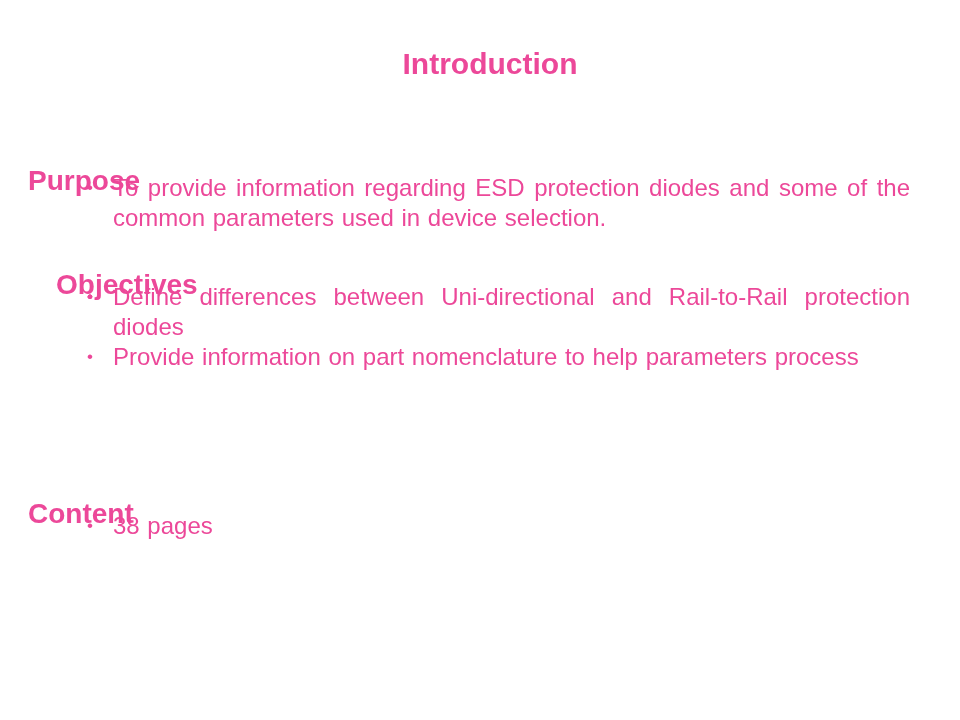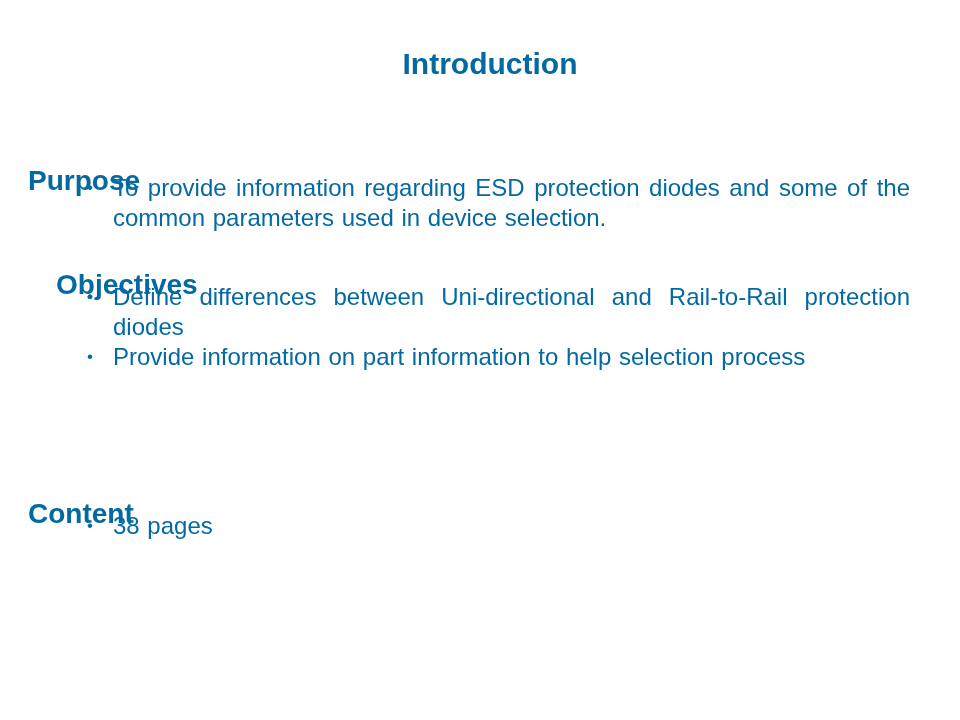--- a/index.html
+++ b/index.html
@@ -6,21 +6,21 @@
     margin: 0;
     padding: 0;
     background: #ffffff;
   }
   .slide {
     position: relative;
     width: 960px;
     height: 720px;
     background: #ffffff;
     font-family: "Liberation Sans", "DejaVu Sans", sans-serif;
-    color: #0369a1;
+    color: #ec4899;
     overflow: hidden;
   }
   .slide-title {
     position: absolute;
     top: 48px;
     left: 20px;
     width: 940px;
     text-align: center;
     font-size: 30px;
     font-weight: bold;
@@ -88,21 +88,21 @@
     </li>
     <li>
       <span class="dot">•</span>
     </li>
     <li>
       <span class="dot">•</span>
       <span>Define differences between Uni-directional and Rail-to-Rail protection diodes</span>
     </li>
     <li>
       <span class="dot">•</span>
-      <span>Provide information on part information to help selection process</span>
+      <span>Provide information on part nomenclature to help parameters process</span>
     </li>
   </ul>
 
   <h2 class="section-heading heading-content">Content</h2>
   <ul class="bullets list-content">
     <li>
       <span class="dot">•</span>
       <span>38 pages</span>
     </li>
   </ul>

